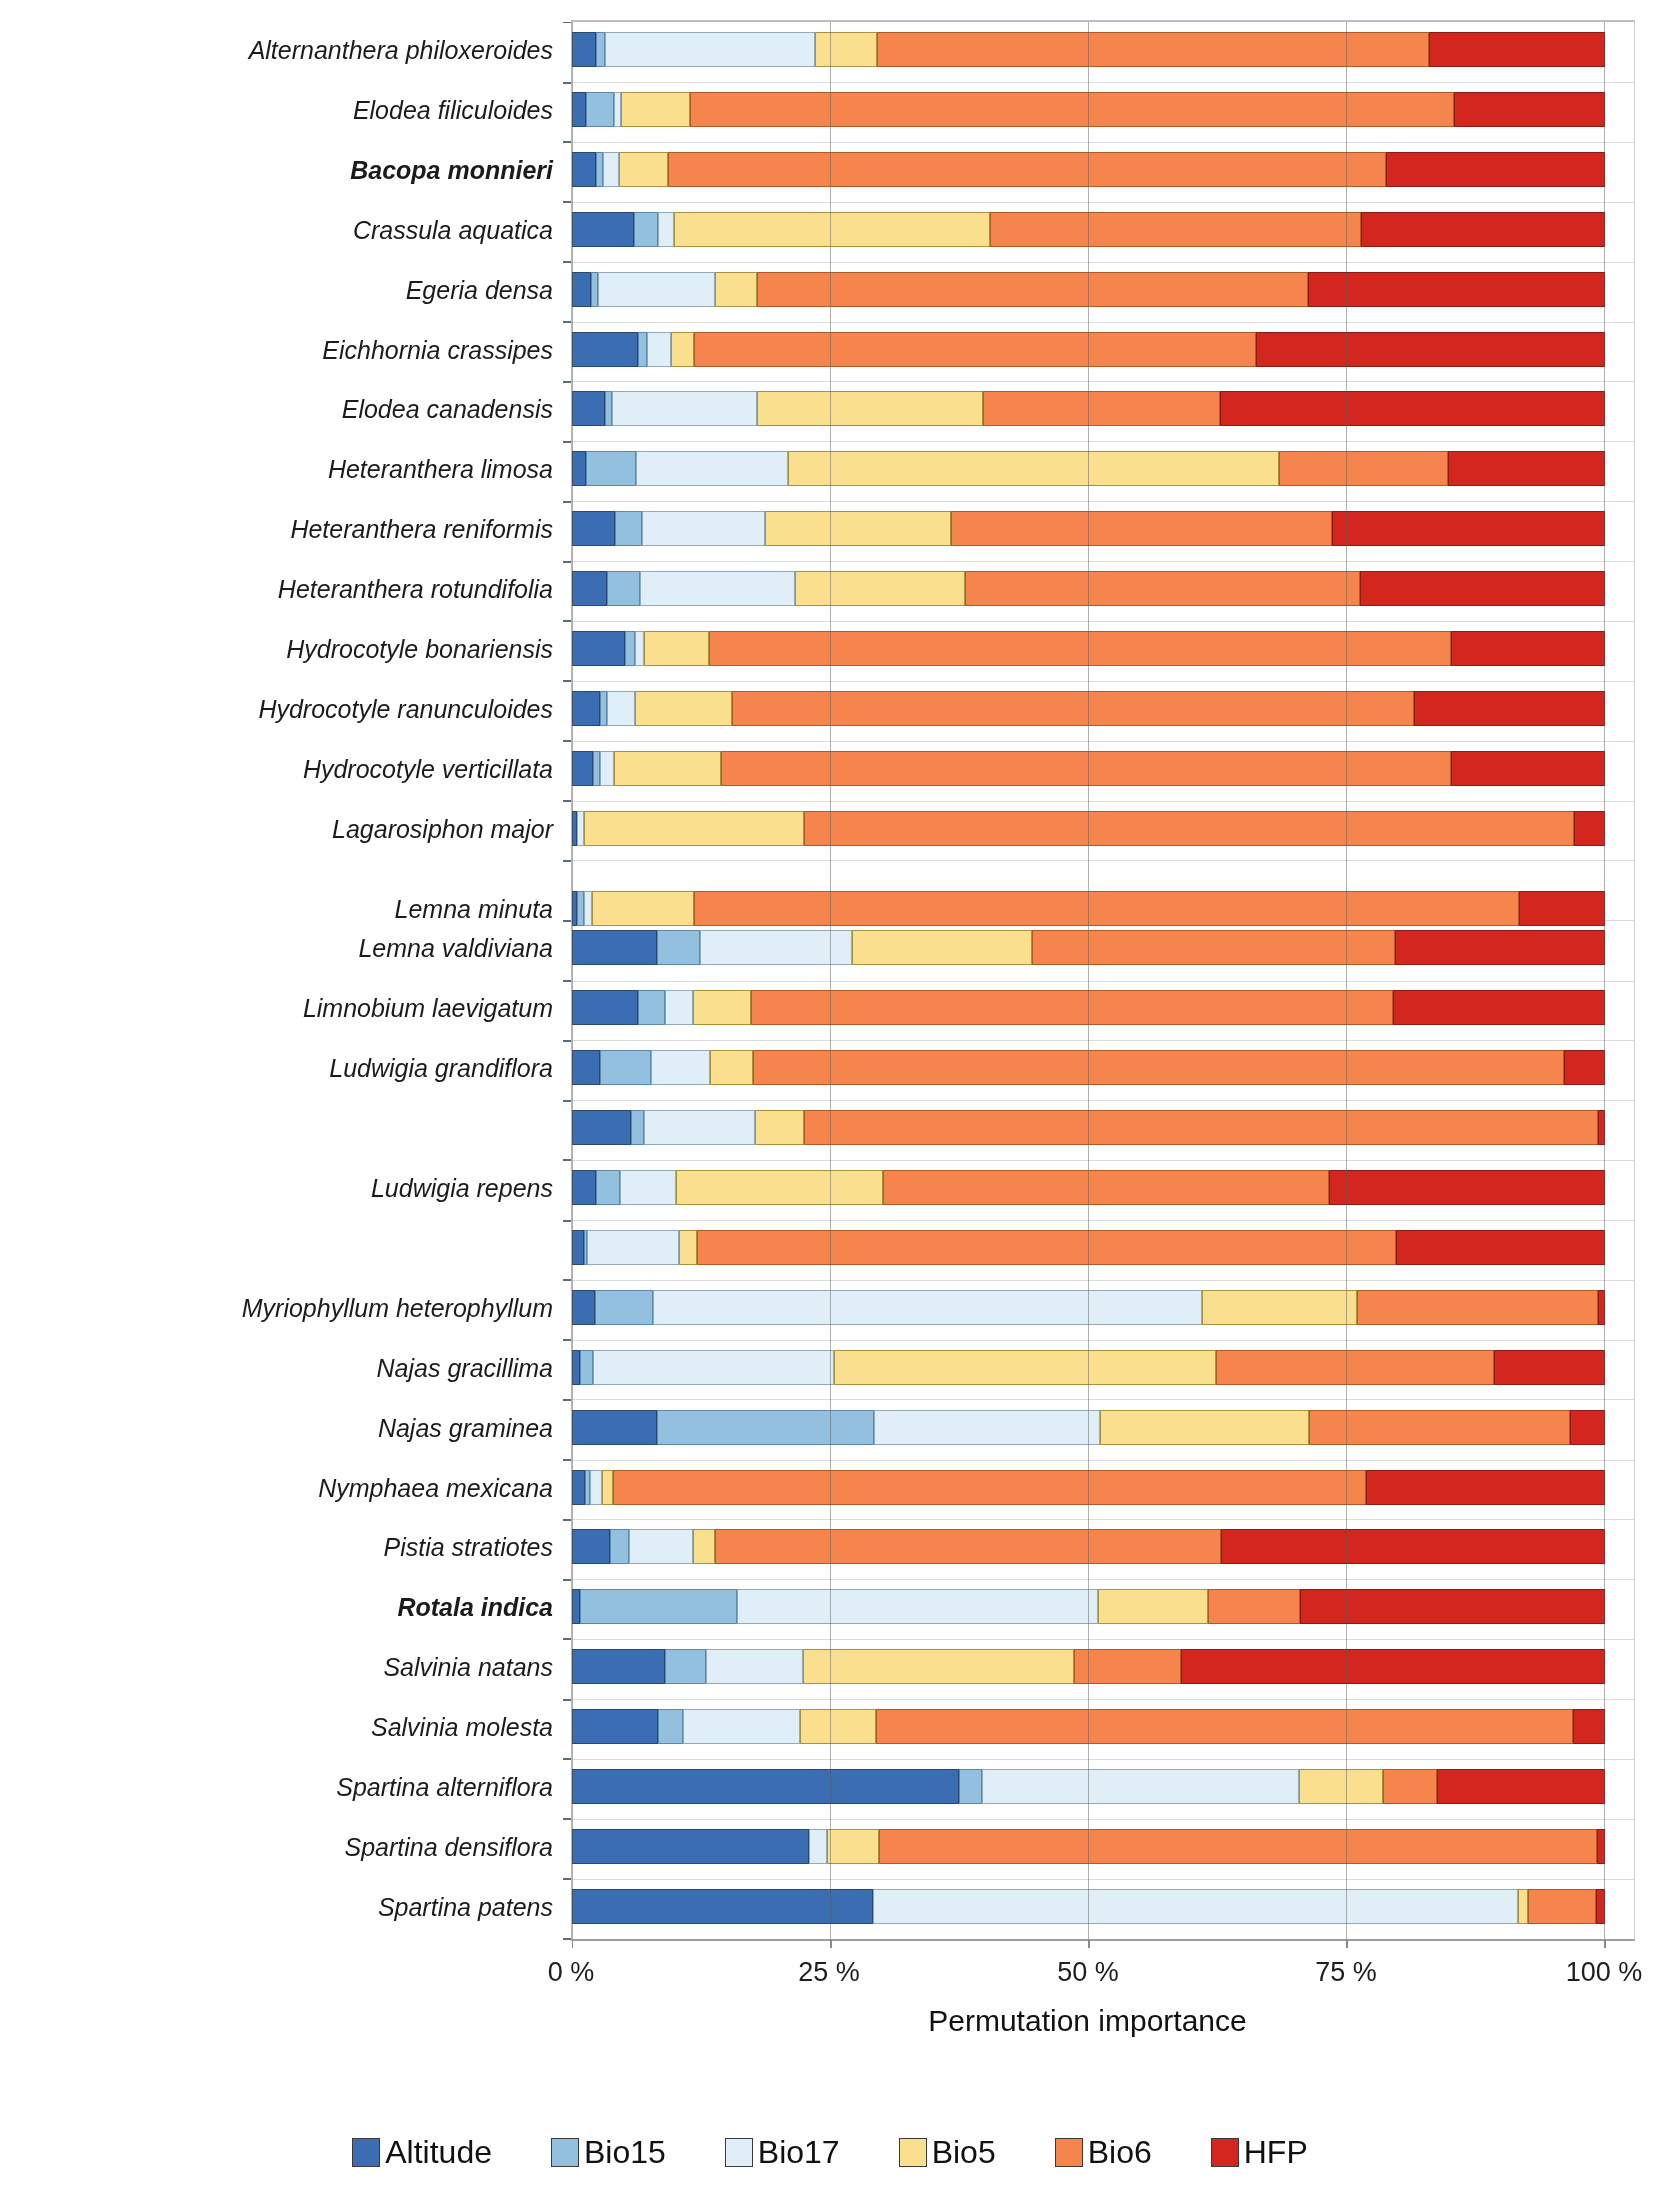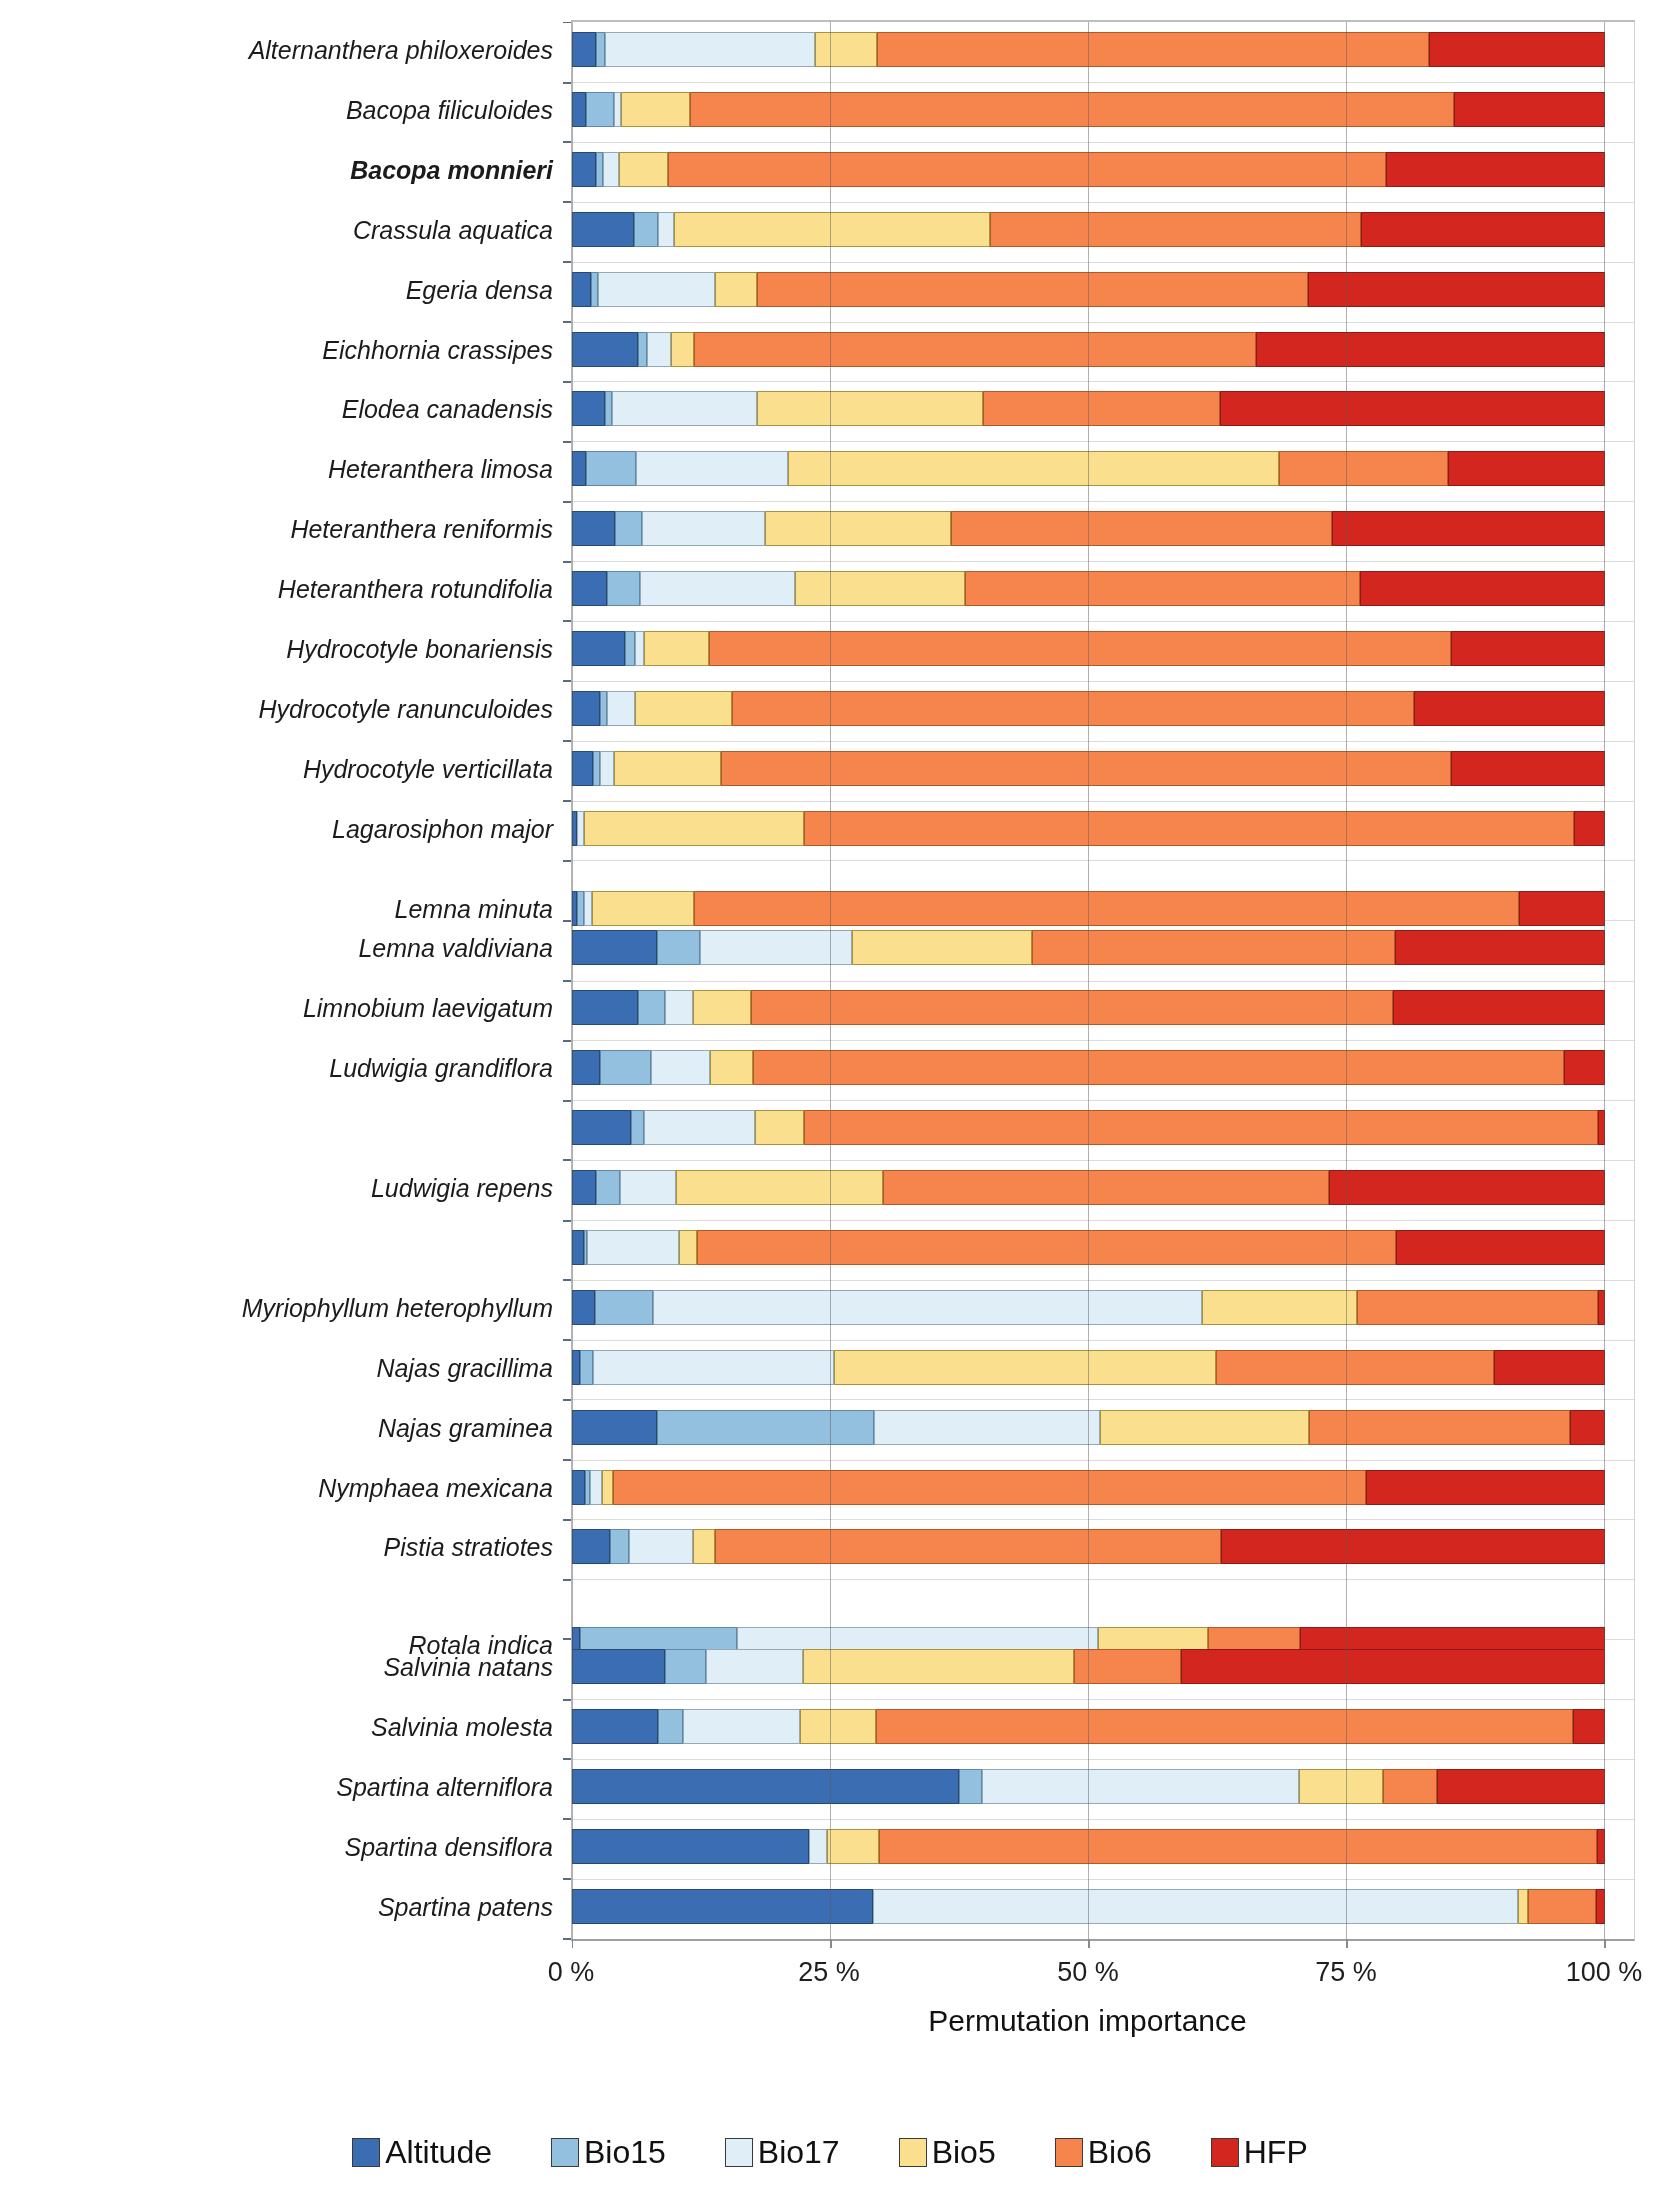--- a/index.html
+++ b/index.html
@@ -122,21 +122,21 @@
         <div class="bar" style="top: 12.4px;">
           <div class="seg" title="" style="width: 2.3%; background: rgb(59, 109, 179); border-color: rgb(39, 73, 111);"></div>
           <div class="seg" title="" style="width: 0.9%; background: rgb(146, 192, 222); border-color: rgb(94, 135, 168);"></div>
           <div class="seg" title="" style="width: 20.3%; background: rgb(224, 239, 247); border-color: rgb(147, 169, 184);"></div>
           <div class="seg" title="" style="width: 6%; background: rgb(250, 223, 142); border-color: rgb(168, 146, 63);"></div>
           <div class="seg" title="" style="width: 53.5%; background: rgb(245, 133, 76); border-color: rgb(176, 90, 40);"></div>
           <div class="seg" title="" style="width: 17%; background: rgb(210, 38, 31); border-color: rgb(142, 26, 22);"></div>
         </div>
       </div>
       <div class="row-band" style="top: 80px; height: 60px;">
-        <div class="species-label">Bacopa filiculoides</div>
+        <div class="species-label">Elodea filiculoides</div>
         <div class="bar" style="top: 12.4px;">
           <div class="seg" title="" style="width: 1.4%; background: rgb(59, 109, 179); border-color: rgb(39, 73, 111);"></div>
           <div class="seg" title="" style="width: 2.7%; background: rgb(146, 192, 222); border-color: rgb(94, 135, 168);"></div>
           <div class="seg" title="" style="width: 0.6%; background: rgb(224, 239, 247); border-color: rgb(147, 169, 184);"></div>
           <div class="seg" title="" style="width: 6.7%; background: rgb(250, 223, 142); border-color: rgb(168, 146, 63);"></div>
           <div class="seg" title="" style="width: 74%; background: rgb(245, 133, 76); border-color: rgb(176, 90, 40);"></div>
           <div class="seg" title="" style="width: 14.6%; background: rgb(210, 38, 31); border-color: rgb(142, 26, 22);"></div>
         </div>
       </div>
       <div class="row-band" style="top: 140px; height: 60px; font-weight: bold;">
@@ -393,21 +393,21 @@
         <div class="species-label">Pistia stratiotes</div>
         <div class="bar" style="top: 12.4px;">
           <div class="seg" title="" style="width: 3.7%; background: rgb(59, 109, 179); border-color: rgb(39, 73, 111);"></div>
           <div class="seg" title="" style="width: 1.8%; background: rgb(146, 192, 222); border-color: rgb(94, 135, 168);"></div>
           <div class="seg" title="" style="width: 6.2%; background: rgb(224, 239, 247); border-color: rgb(147, 169, 184);"></div>
           <div class="seg" title="" style="width: 2.1%; background: rgb(250, 223, 142); border-color: rgb(168, 146, 63);"></div>
           <div class="seg" title="" style="width: 49%; background: rgb(245, 133, 76); border-color: rgb(176, 90, 40);"></div>
           <div class="seg" title="" style="width: 37.2%; background: rgb(210, 38, 31); border-color: rgb(142, 26, 22);"></div>
         </div>
       </div>
-      <div class="row-band" style="top: 1615px; height: 60px;">
+      <div class="row-band" style="top: 1577px; height: 60px; font-weight: bold;">
         <div class="species-label">Rotala indica</div>
         <div class="bar" style="top: 12.4px;">
           <div class="seg" title="" style="width: 0.8%; background: rgb(59, 109, 179); border-color: rgb(39, 73, 111);"></div>
           <div class="seg" title="" style="width: 15.2%; background: rgb(146, 192, 222); border-color: rgb(94, 135, 168);"></div>
           <div class="seg" title="" style="width: 34.9%; background: rgb(224, 239, 247); border-color: rgb(147, 169, 184);"></div>
           <div class="seg" title="" style="width: 10.7%; background: rgb(250, 223, 142); border-color: rgb(168, 146, 63);"></div>
           <div class="seg" title="" style="width: 8.9%; background: rgb(245, 133, 76); border-color: rgb(176, 90, 40);"></div>
           <div class="seg" title="" style="width: 29.5%; background: rgb(210, 38, 31); border-color: rgb(142, 26, 22);"></div>
         </div>
       </div>

